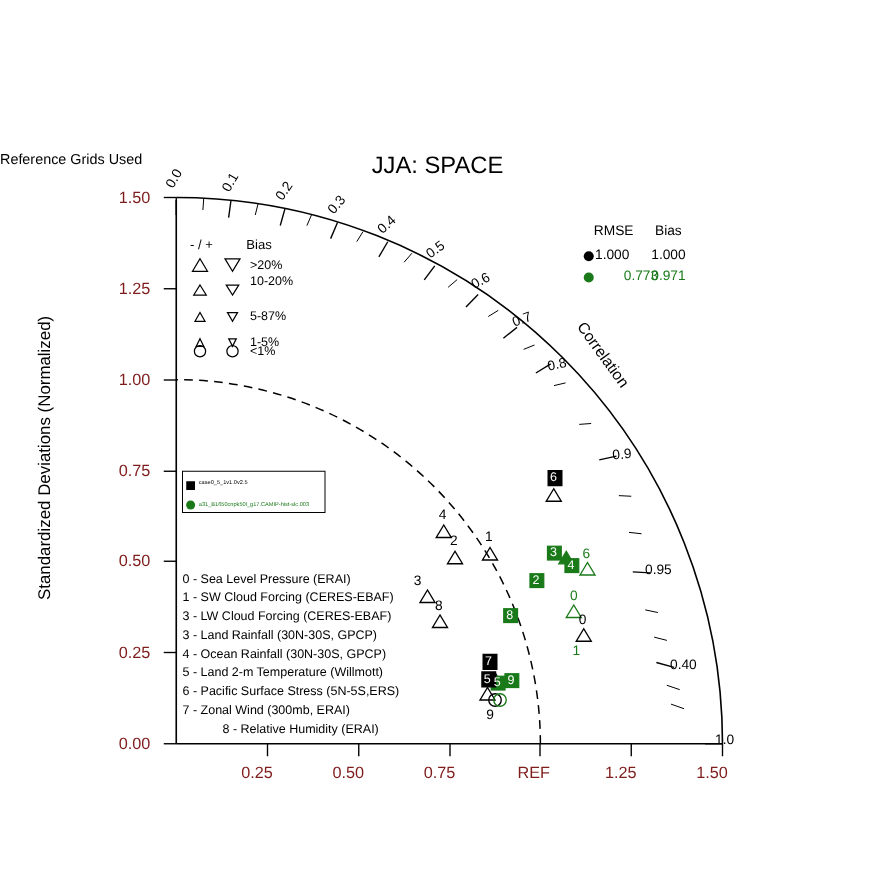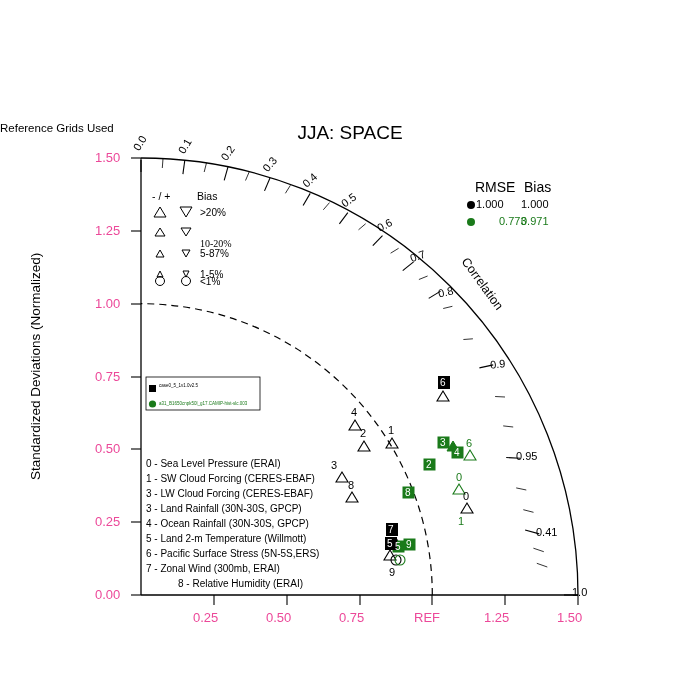--- a/index.html
+++ b/index.html
@@ -2,29 +2,29 @@
 <html><head>
 <meta charset="utf-8">
 <style>
   html,body{margin:0;padding:0;}
   body{width:700px;height:700px;background:#ffffff;font-family:"Liberation Sans",sans-serif;overflow:hidden;}
   #root{position:relative;width:700px;height:700px;}
   .abs{position:absolute;}
   .ttl{font-size:19px;color:#000;text-align:center;width:100%;top:86px;left:0;margin-top:36px;}
   .subttl{font-size:11.5px;color:#000;text-align:left;width:100%;top:122px;left:0;}
   .ylabel{font-size:13.5px;color:#000;transform:rotate(-90deg);transform-origin:left top;white-space:nowrap;}
-  .tk{font-size:13px;color:#ec4899;}
+  .tk{font-size:13px;color:#7f1d1d;}
   .tksm{font-size:11px;color:#000;}
   .corrlbl{font-size:12.5px;color:#000;}
   .leg-h{font-size:10.5px;color:#000;}
   .leg-s{font-size:10px;color:#000;}
   .num{font-size:11px;color:#000;}
   .numg{font-size:11px;color:#1a7a1a;}
   svg{position:absolute;left:0;top:0;}
-  .rmse-h{font-size:14px;color:#000;}
+  .rmse-h{font-size:11px;color:#000;}
   .rmse-v{font-size:11px;color:#000;}
   .rmse-v.g{color:#1a7a1a;}
 </style>
 </head>
 <body>
 
 <div id="root">
 
   <div class="abs ttl">JJA: SPACE</div>
   <div class="abs subttl">Reference Grids Used</div>
@@ -179,29 +179,29 @@
   <div class="abs tksm" style="left:177px;top:140px;transform:rotate(-60deg);">0.1</div>
   <div class="abs tksm" style="left:220px;top:147px;transform:rotate(-55deg);">0.2</div>
   <div class="abs tksm" style="left:262px;top:158px;transform:rotate(-50deg);">0.3</div>
   <div class="abs tksm" style="left:302px;top:174px;transform:rotate(-42deg);">0.4</div>
   <div class="abs tksm" style="left:341px;top:194px;transform:rotate(-36deg);">0.5</div>
   <div class="abs tksm" style="left:377px;top:219px;transform:rotate(-28deg);">0.6</div>
   <div class="abs tksm" style="left:410px;top:250px;transform:rotate(-20deg);">0.7</div>
   <div class="abs tksm" style="left:438px;top:286px;transform:rotate(-12deg);">0.8</div>
   <div class="abs tksm" style="left:490px;top:358px;transform:rotate(-5deg);">0.9</div>
   <div class="abs tksm" style="left:516px;top:450px;">0.95</div>
-  <div class="abs tksm" style="left:536px;top:526px;">0.41</div>
+  <div class="abs tksm" style="left:536px;top:526px;">0.40</div>
   <div class="abs tksm" style="left:572px;top:586px;">1.0</div>
 
   <div class="abs corrlbl" style="left:470px;top:255px;transform:rotate(54deg);transform-origin:left top;">Correlation</div>
 
   <div class="abs leg-h" style="left:152px;top:190px;">- / +</div>
   <div class="abs leg-h" style="left:197px;top:190px;">Bias</div>
   <div class="abs leg-s" style="left:200px;top:207px;">&gt;20%</div>
-  <div class="abs leg-s" style="left:200px;top:238px;font-family:Liberation Serif, serif;">10-20%</div>
+  <div class="abs leg-s" style="left:200px;top:220px;">10-20%</div>
   <div class="abs leg-s" style="left:200px;top:248px;">5-87%</div>
   <div class="abs leg-s" style="left:200px;top:269px;">1-5%</div>
   <div class="abs leg-s" style="left:200px;top:276px;">&lt;1%</div>
 
   <div class="abs rmse-h" style="left:475px;top:179px;">RMSE</div>
   <div class="abs rmse-h" style="left:524px;top:179px;">Bias</div>
   <div class="abs rmse-v" style="left:476px;top:198px;">1.000</div>
   <div class="abs rmse-v" style="left:521px;top:198px;">1.000</div>
   <div class="abs rmse-v g" style="left:476px;top:215px;margin-left:23px;">0.773</div>
   <div class="abs rmse-v g" style="left:521px;top:215px;">0.971</div>

